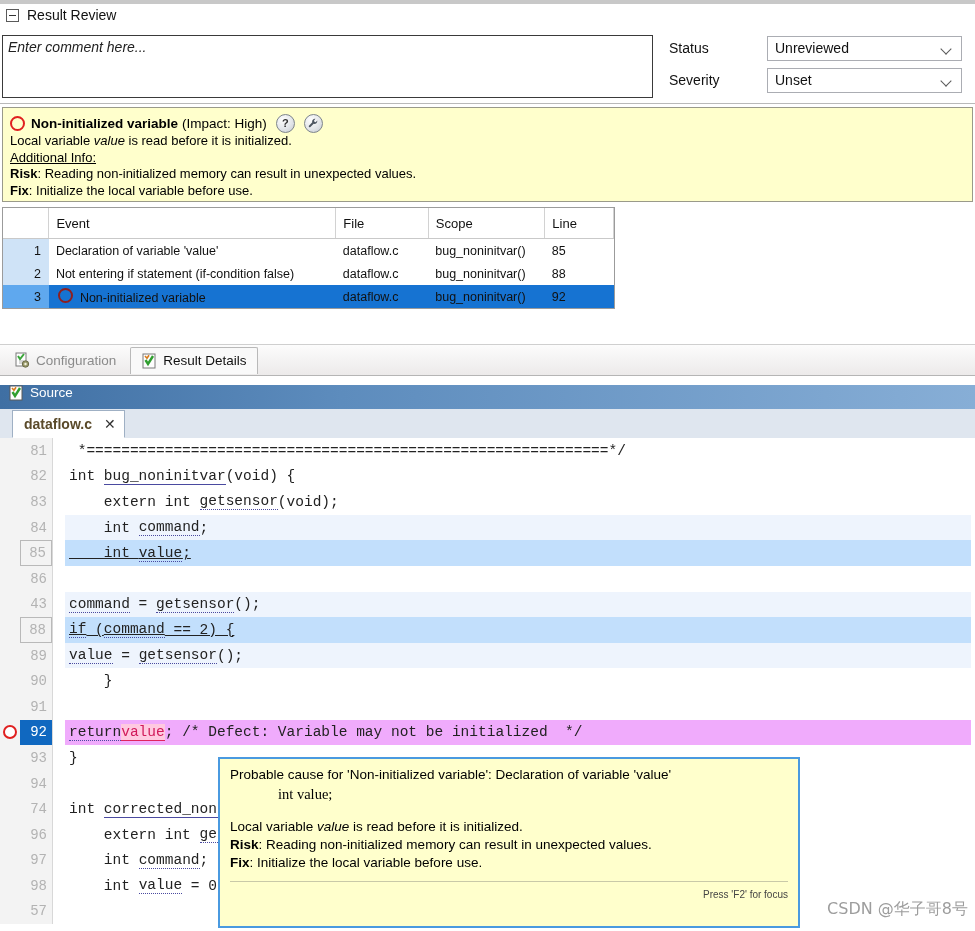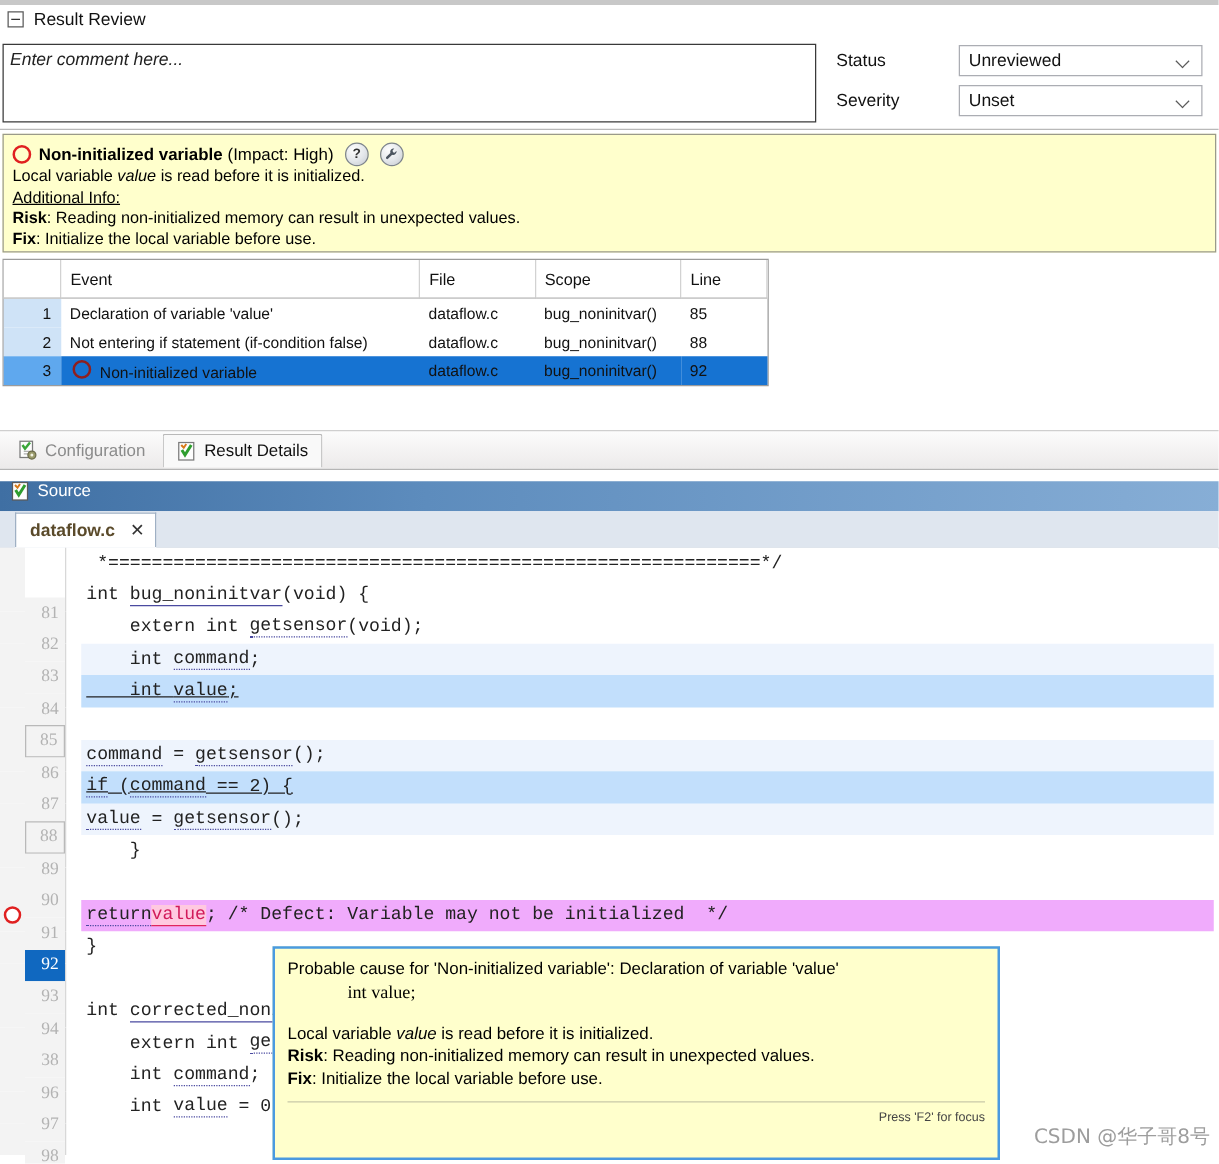--- a/index.html
+++ b/index.html
@@ -138,21 +138,21 @@
   }
   .crow{position:relative;height:25.6px;}
   .cmark{
     position:absolute;left:0;top:0;width:20px;height:100%;background:#f3f3f3;
     display:flex;align-items:center;justify-content:center;
   }
   .cmark .defdot{width:10px;height:10px;border:2px solid #e02020;border-radius:50%;background:#fff;}
   .cnum{
     position:absolute;left:20px;top:0;width:32px;height:100%;background:#f3f3f3;
     display:flex;align-items:center;justify-content:flex-end;padding-right:5px;
-    box-sizing:border-box;font-family:Liberation Serif, serif;font-size:14px;color:#b3b3b3;margin-top:40px;
+    box-sizing:border-box;font-family:Liberation Mono, monospace;font-size:14px;color:#b3b3b3;
   }
   .cnum.boxed{border:1px solid #b9b9b9;box-sizing:border-box;background:#f3f3f3;}
   .cnum.cur{background:#1068c0;color:#fff;}
   .cgap{position:absolute;left:52px;top:0;width:13px;height:100%;background:#fff;}
   .cgutterline{position:absolute;left:52px;top:0;width:1px;height:100%;background:#d8d8d8;}
   .ctext{
     position:absolute;left:65px;top:0;right:4px;height:100%;
     display:flex;align-items:center;
     font-family:"Liberation Mono",monospace;font-size:14.5px;color:#222;white-space:pre;
     padding-left:4px;
@@ -351,21 +351,21 @@
     </div>
     <div class="crow">
       <div class="cmark"></div>
       <div class="cnum  ">86</div>
       <div class="cgap"></div>
       <div class="cgutterline"></div>
       <div class="ctext "></div>
     </div>
     <div class="crow">
       <div class="cmark"></div>
-      <div class="cnum  ">87</div>
+      <div class="cnum  ">43</div>
       <div class="cgap"></div>
       <div class="cgutterline"></div>
       <div class="ctext hl-light">    <span class="tok-dot">command</span> = <span class="tok-dot">getsensor</span>();</div>
     </div>
     <div class="crow">
       <div class="cmark"></div>
       <div class="cnum boxed ">88</div>
       <div class="cgap"></div>
       <div class="cgutterline"></div>
       <div class="ctext hl-med">    <span class="tok-dot">if</span> (<span class="tok-dot">command</span> == 2) {</div>
@@ -409,21 +409,21 @@
     </div>
     <div class="crow">
       <div class="cmark"></div>
       <div class="cnum  ">94</div>
       <div class="cgap"></div>
       <div class="cgutterline"></div>
       <div class="ctext "></div>
     </div>
     <div class="crow">
       <div class="cmark"></div>
-      <div class="cnum  ">38</div>
+      <div class="cnum  ">74</div>
       <div class="cgap"></div>
       <div class="cgutterline"></div>
       <div class="ctext ">int <span class="tok-ident">corrected_noninitvar</span>(void) {</div>
     </div>
     <div class="crow">
       <div class="cmark"></div>
       <div class="cnum  ">96</div>
       <div class="cgap"></div>
       <div class="cgutterline"></div>
       <div class="ctext ">    extern int <span class="tok-dot">getsensor</span>(void);</div>

